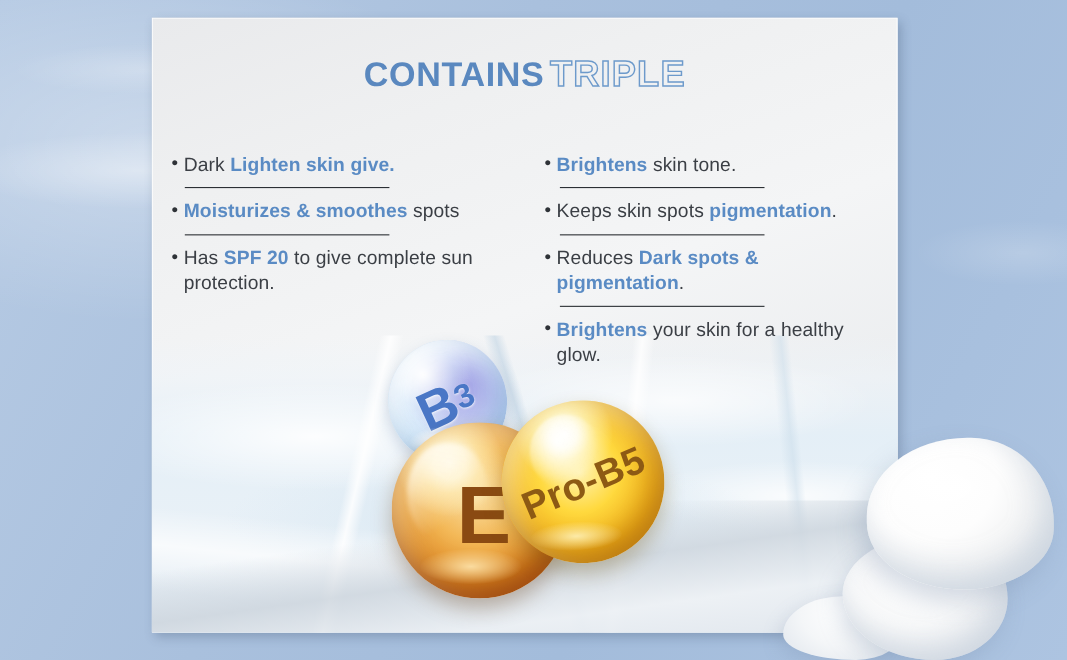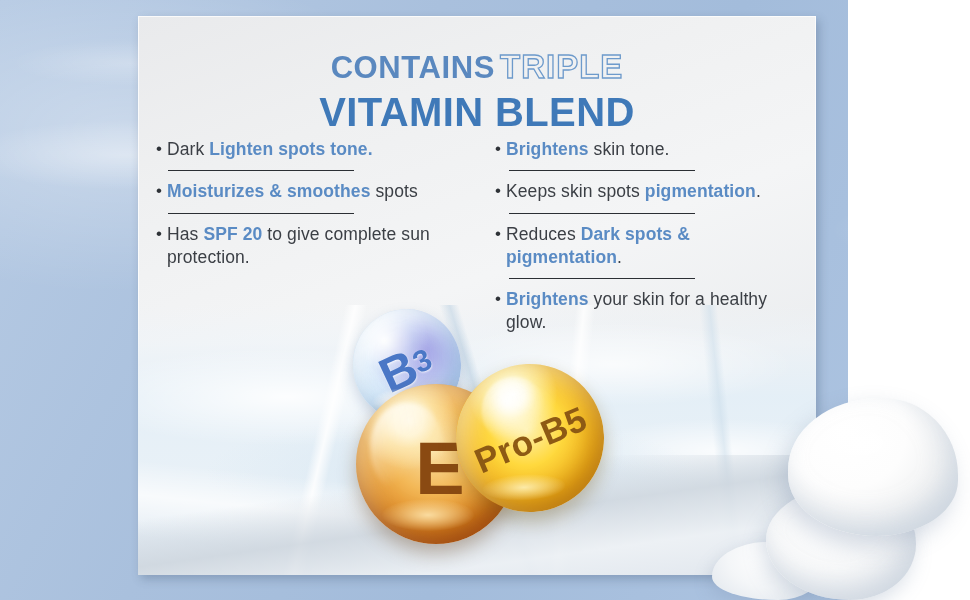--- a/index.html
+++ b/index.html
@@ -7,21 +7,21 @@
   html, body {
     width: 970px;
     height: 600px;
     overflow: hidden;
     font-family: "Liberation Sans", sans-serif;
   }
 
   
   #stage {
     position: relative;
-    width: 848px;
+    width: 970px;
     height: 600px;
     background:
       radial-gradient(ellipse 520px 260px at 14% 22%, rgba(255,255,255,0.33) 0%, rgba(255,255,255,0.0) 62%),
       linear-gradient(118deg, #b7cbe4 0%, #a9c0dd 38%, #a3bcdb 64%, #adc4e1 100%);
   }
   
   #stage .wisp {
     position:absolute; border-radius:50%;
     background: radial-gradient(ellipse at center, rgba(255,255,255,.40), rgba(255,255,255,0) 70%);
     pointer-events:none;
@@ -283,28 +283,27 @@
   <div class="wisp w3"></div>
 
   <div id="card">
 
     <div class="water"></div>
 
     <div id="headline">
       <div class="line1">
         <span class="contains">CONTAINS</span><span class="triple">TRIPLE</span>
       </div>
-      <div class="line2">VITAMIN BLEND</div>
     </div>
 
     <div id="cols">
       <div class="col left" id="col-left">
           <div class="bullet">
             <span class="dot">•</span>
-            <span class="txt"><span>Dark </span><span class="hl">Lighten spots tone.</span></span>
+            <span class="txt"><span>Dark </span><span class="hl">Lighten skin give.</span></span>
           </div>
           <div class="divider"></div>
           <div class="bullet">
             <span class="dot">•</span>
             <span class="txt"><span class="hl">Moisturizes &amp; smoothes</span><span> spots</span></span>
           </div>
           <div class="divider"></div>
           <div class="bullet">
             <span class="dot">•</span>
             <span class="txt"><span>Has </span><span class="hl">SPF 20</span><span> to give complete sun protection.</span></span>

